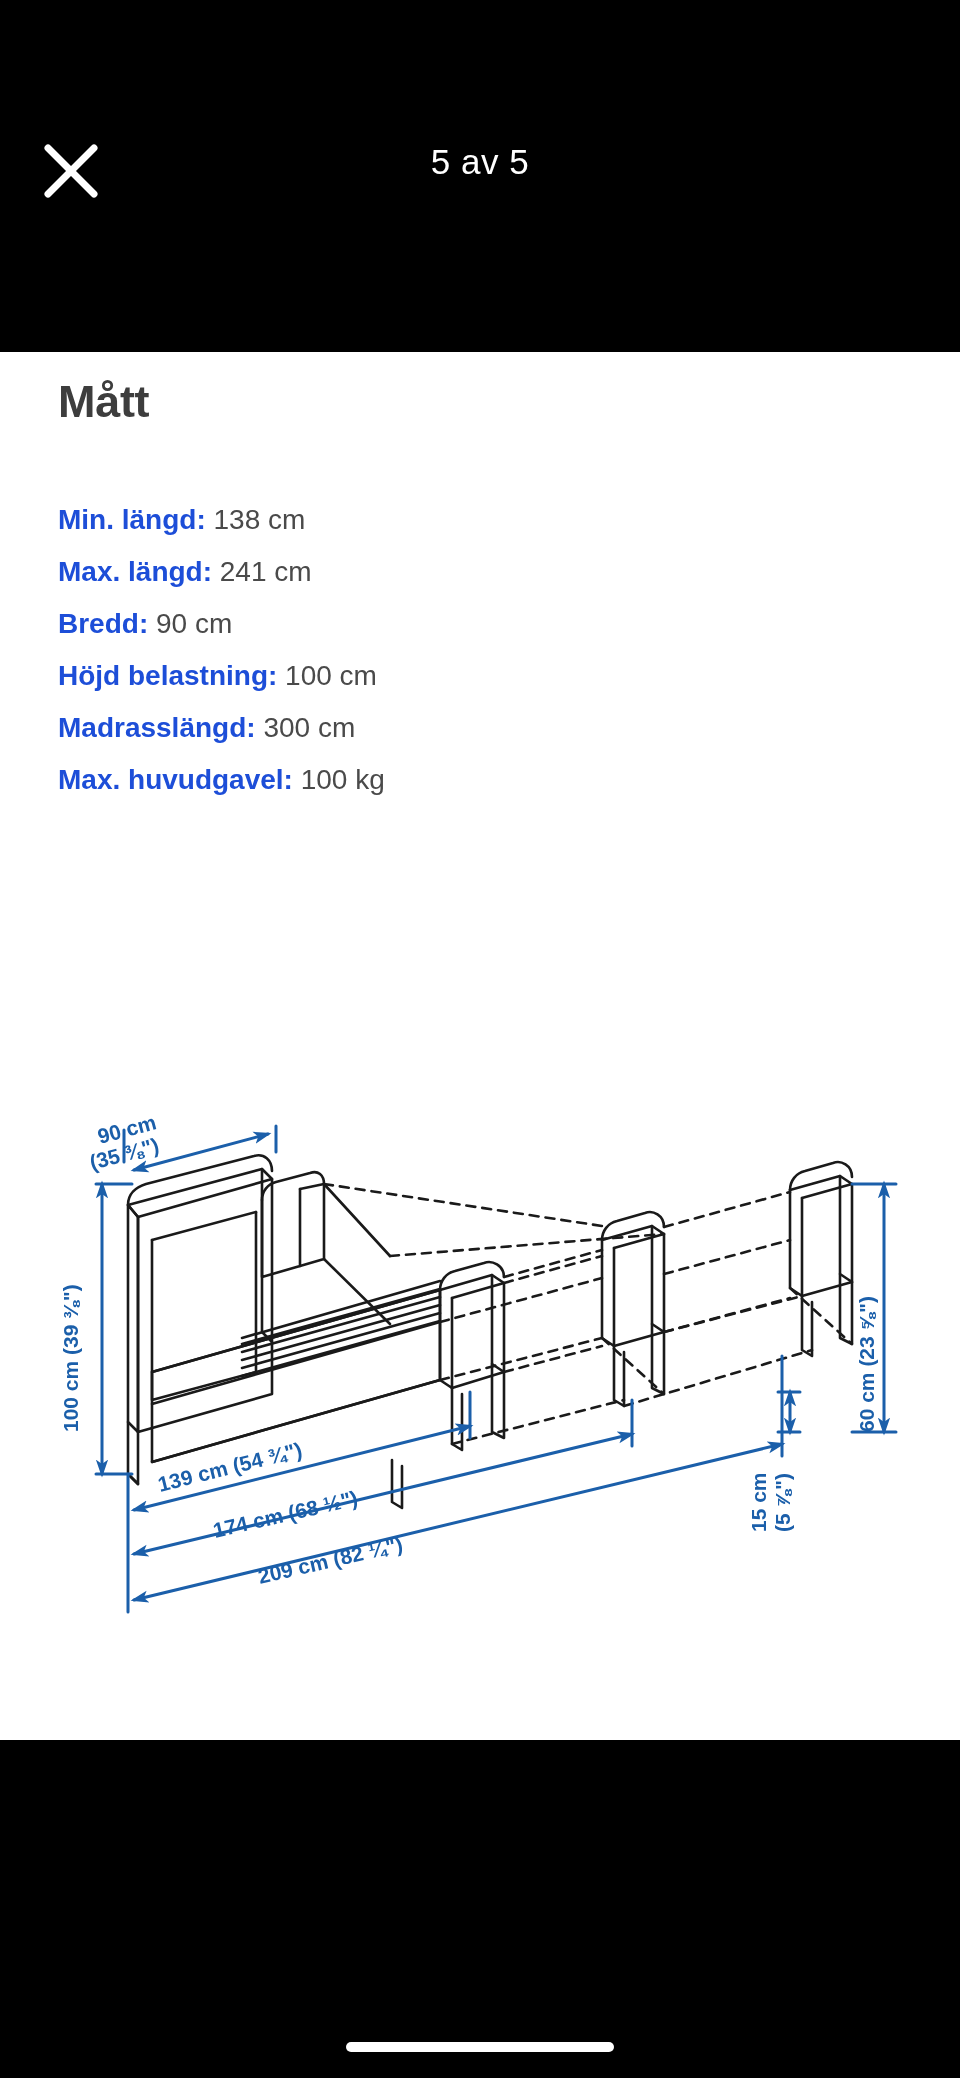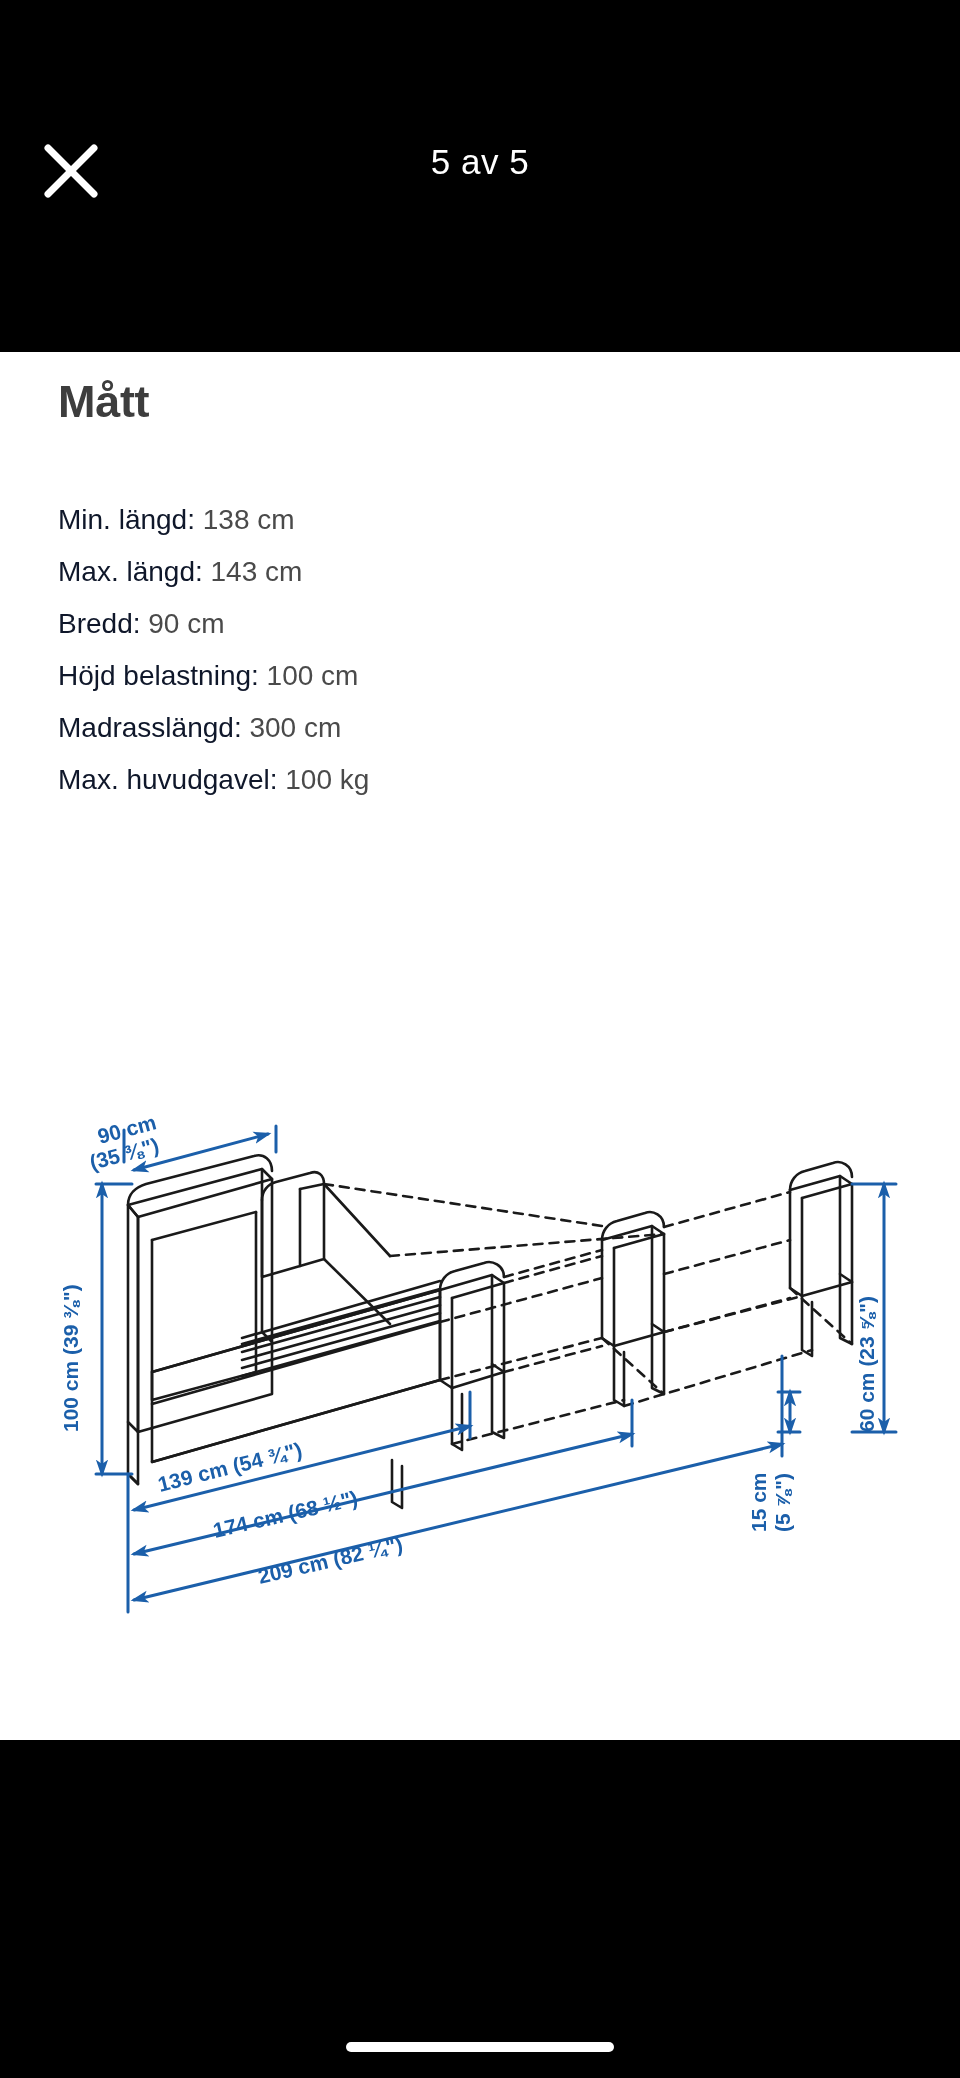--- a/index.html
+++ b/index.html
@@ -77,22 +77,22 @@
     top: 142px;
     width: 700px;
   }
   .spec-row {
     font-size: 28px;
     line-height: 52px;
     color: #4a4a4a;
     white-space: nowrap;
   }
   .spec-row .k {
-    font-weight: 400;
-    color: #0f172a;
+    font-weight: 700;
+    color: #1d4ed8;
     margin-top: 42px;
   }
   .spec-row .v {
     font-weight: 400;
     color: #4a4a4a;
     text-align: right;
   }
 
   
   .drawing {
@@ -143,21 +143,21 @@
 
     <div class="section-title">Mått</div>
 
     <div class="specs">
       <div class="spec-row">
         <span class="k">Min. längd:</span>
         <span class="v">138 cm</span>
       </div>
       <div class="spec-row">
         <span class="k">Max. längd:</span>
-        <span class="v">143 cm</span>
+        <span class="v">241 cm</span>
       </div>
       <div class="spec-row">
         <span class="k">Bredd:</span>
         <span class="v">90 cm</span>
       </div>
       <div class="spec-row">
         <span class="k">Höjd belastning:</span>
         <span class="v">100 cm</span>
       </div>
       <div class="spec-row">

